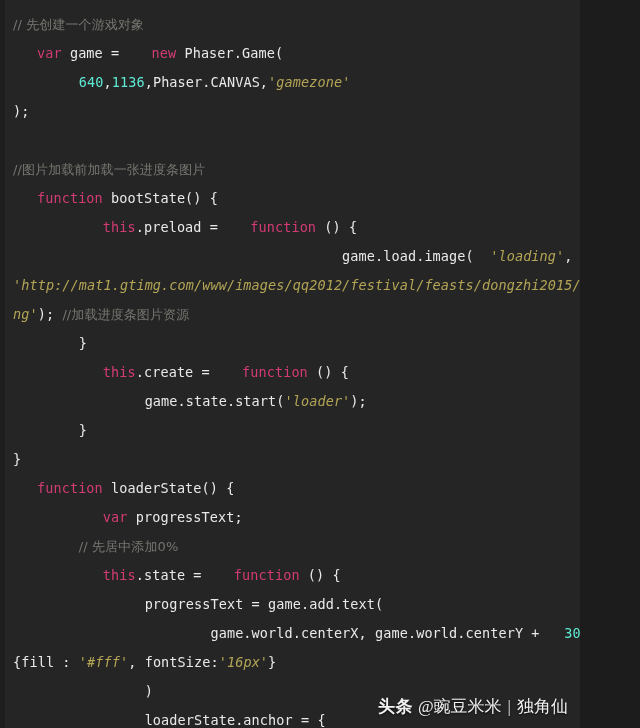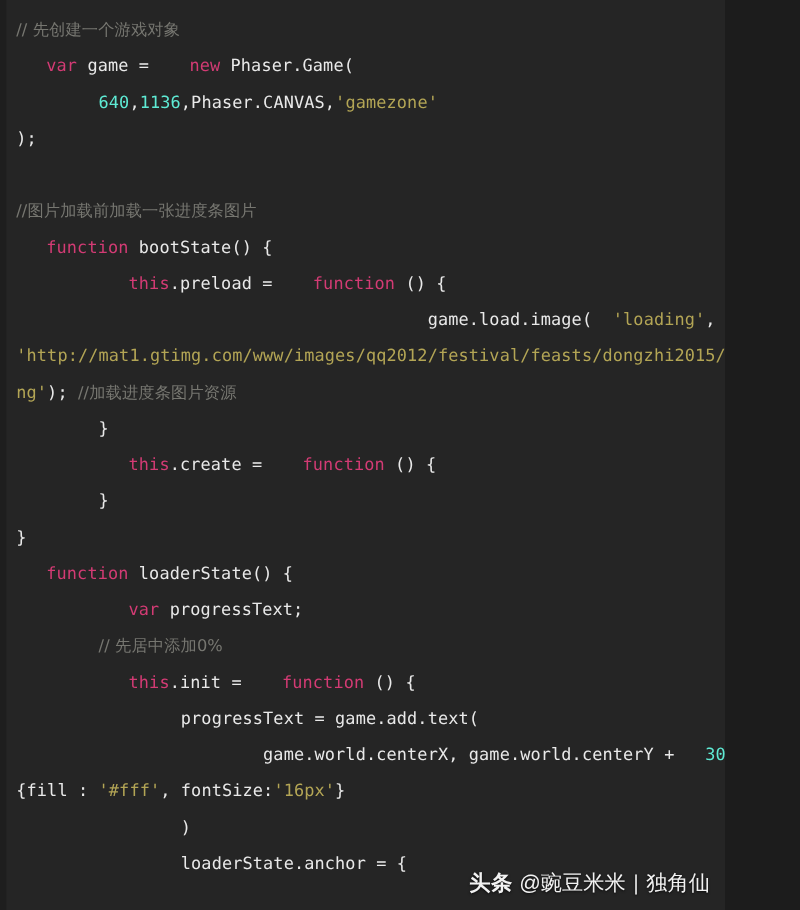--- a/index.html
+++ b/index.html
@@ -47,40 +47,40 @@
     color: #e6e6e6;
     letter-spacing: 0.1px;
   }
 
   .code-line.blank {
     color: transparent;
   }
 
   
   .tok-kw      { color: #d33b74; margin-left: 24px; }
-  .tok-str     { color: #b3a555; }
+  .tok-str     { color: #b3a555; font-style: italic; }
   .tok-num     { color: #5eead4; }
   .tok-com     { color: #767670; }
   .tok-plain   { color: #e9e9e9; }
 
   
   .cjk {
     font-family: "DejaVu Sans", "Liberation Sans", sans-serif;
     font-size: 13px;
   }
 
   
   #watermark {
     position: absolute;
     right: 12px;
     bottom: 10px;
     display: flex;
     align-items: center;
     gap: 5px;
-    font-family: Liberation Sans, sans-serif;
+    font-family: Liberation Serif, serif;
     font-size: 17px;
     color: #f2f2f2;
     z-index: 5;
     text-shadow: 0 1px 2px rgba(0,0,0,.75);
   }
   #watermark .wm-brand {
     font-weight: bold;
     letter-spacing: 0.5px;
   }
   #watermark .wm-handle {
@@ -109,26 +109,27 @@
       <div class="code-line"><span class="tok-plain">);</span></div>
       <div class="code-line blank">&nbsp;</div>
       <div class="code-line"><span class="tok-com cjk">//图片加载前加载一张进度条图片</span></div>
       <div class="code-line"><span class="tok-kw">function</span><span class="tok-plain"> bootState() {</span></div>
       <div class="code-line"><span class="tok-plain">        </span><span class="tok-kw">this</span><span class="tok-plain">.preload = </span><span class="tok-kw">function</span><span class="tok-plain"> () {</span></div>
       <div class="code-line"><span class="tok-plain">                                        game.load.image(  </span><span class="tok-str">'loading'</span><span class="tok-plain">,</span></div>
       <div class="code-line"><span class="tok-str">'http://mat1.gtimg.com/www/images/qq2012/festival/feasts/dongzhi2015/loadbar.p</span></div>
       <div class="code-line"><span class="tok-str">ng'</span><span class="tok-plain">); </span><span class="tok-com cjk">//加载进度条图片资源</span></div>
       <div class="code-line"><span class="tok-plain">        }</span></div>
       <div class="code-line"><span class="tok-plain">        </span><span class="tok-kw">this</span><span class="tok-plain">.create = </span><span class="tok-kw">function</span><span class="tok-plain"> () {</span></div>
+      <div class="code-line"><span class="tok-plain">                game.state.start(</span><span class="tok-str">'loader'</span><span class="tok-plain">);</span></div>
       <div class="code-line"><span class="tok-plain">        }</span></div>
       <div class="code-line"><span class="tok-plain">}</span></div>
       <div class="code-line"><span class="tok-kw">function</span><span class="tok-plain"> loaderState() {</span></div>
       <div class="code-line"><span class="tok-plain">        </span><span class="tok-kw">var</span><span class="tok-plain"> progressText;</span></div>
       <div class="code-line"><span class="tok-plain">        </span><span class="tok-com cjk">// 先居中添加0%</span></div>
-      <div class="code-line"><span class="tok-plain">        </span><span class="tok-kw">this</span><span class="tok-plain">.init = </span><span class="tok-kw">function</span><span class="tok-plain"> () {</span></div>
+      <div class="code-line"><span class="tok-plain">        </span><span class="tok-kw">this</span><span class="tok-plain">.state = </span><span class="tok-kw">function</span><span class="tok-plain"> () {</span></div>
       <div class="code-line"><span class="tok-plain">                progressText = game.add.text(</span></div>
       <div class="code-line"><span class="tok-plain">                        game.world.centerX, game.world.centerY +   </span><span class="tok-num">30</span><span class="tok-plain">, </span><span class="tok-str">'0%'</span><span class="tok-plain">,</span></div>
       <div class="code-line"><span class="tok-plain">{fill : </span><span class="tok-str">'#fff'</span><span class="tok-plain">, fontSize:</span><span class="tok-str">'16px'</span><span class="tok-plain">}</span></div>
       <div class="code-line"><span class="tok-plain">                )</span></div>
       <div class="code-line"><span class="tok-plain">                loaderState.anchor = {</span></div>
     </div>
 
   <div id="watermark">
     <span class="wm-brand">头条</span>
     <span class="wm-handle">@豌豆米米</span>

